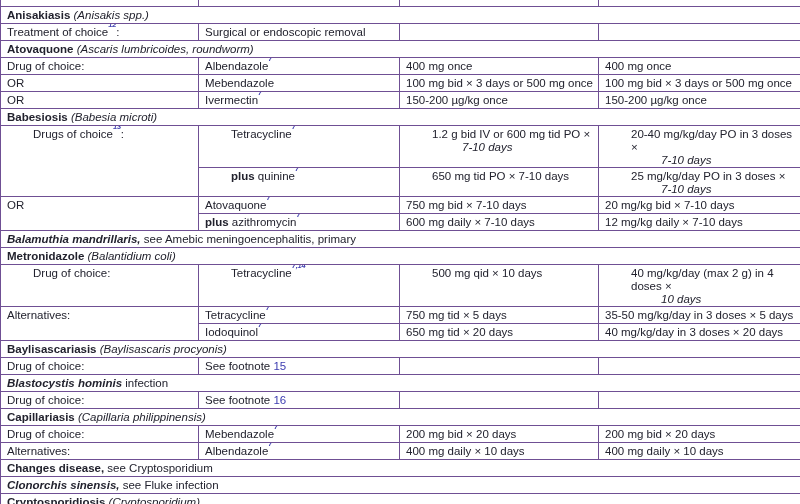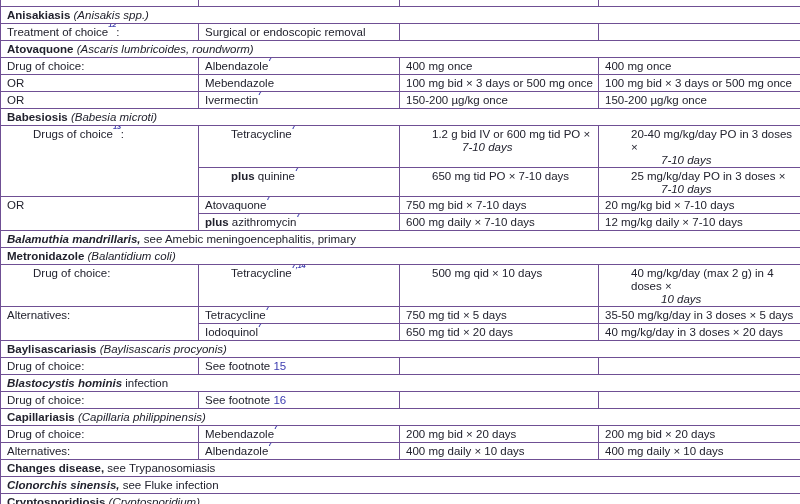--- a/index.html
+++ b/index.html
@@ -224,21 +224,21 @@
     <td><span>Albendazole</span><sup class="fn">7</sup></td>
     <td>
           <div>400 mg daily × 10 days</div>
         </td>
     <td>
           <div>400 mg daily × 10 days</div>
         </td>
   </tr>
 
   <tr class="single">
-    <td class="section" colspan="4"><span class="bi"></span><span>Changes disease,</span><i class="par"></i><span class="reg"> see Trypanosomiasis</span></td>
+    <td class="section" colspan="4"><span class="bi"></span><span>Changes disease,</span><i class="par"></i><span class="reg"> see Cryptosporidium</span></td>
   </tr>
   <tr class="single">
     <td class="section" colspan="4"><span class="bi">Clonorchis sinensis,</span><span></span><i class="par"></i><span class="reg"> see Fluke infection</span></td>
   </tr>
   <tr class="single">
     <td class="section" colspan="4"><span class="bi"></span><span>Cryptosporidiosis</span><i class="par"> (Cryptosporidium)</i><span class="reg"></span></td>
   </tr>
   <tr class="single">
     <td class="section" colspan="4"><span class="bi"></span><span>Non-HIV Infected</span><i class="par"></i><span class="reg"></span></td>
   </tr>

